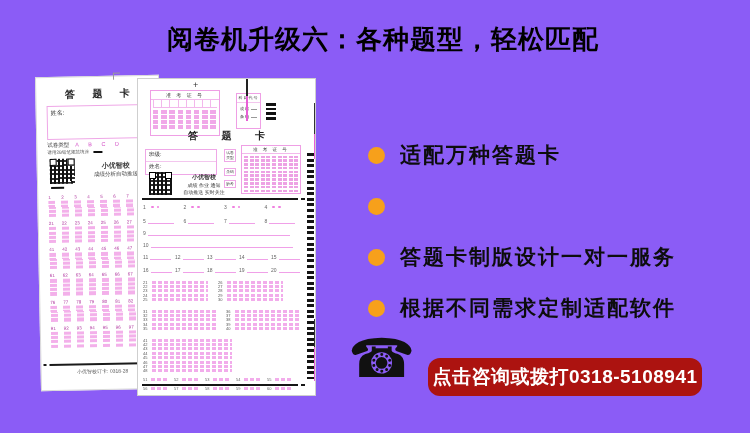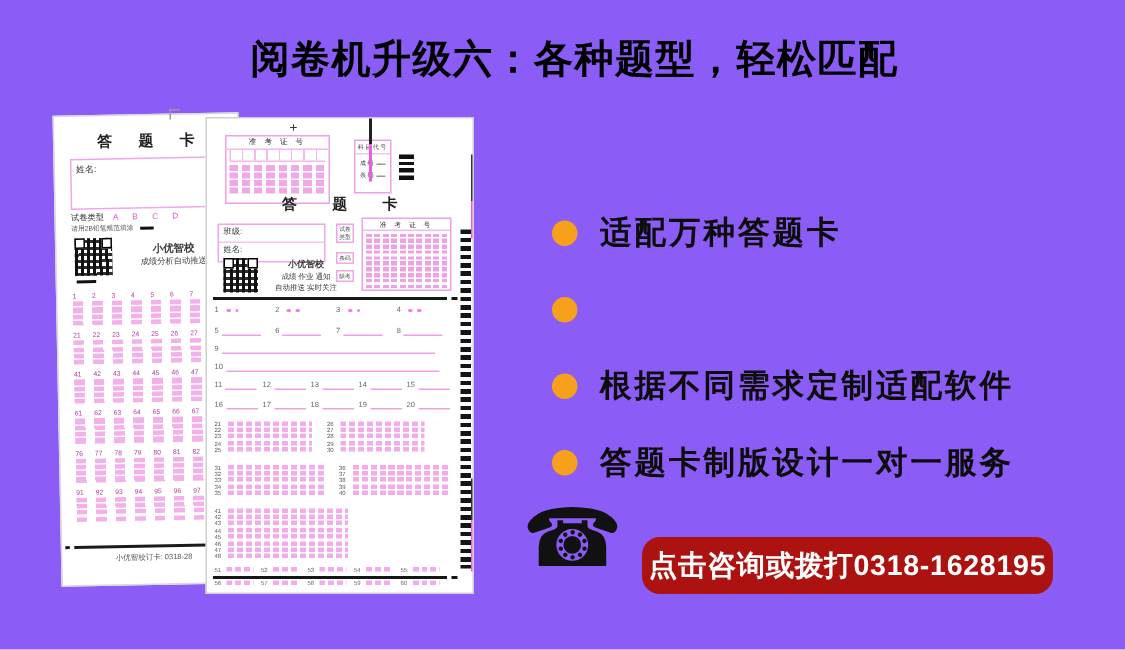--- a/index.html
+++ b/index.html
@@ -588,24 +588,24 @@
   <div class="bullets" id="bullets">
       <div class="bullet-row">
         <span class="dot" style="background: rgb(247, 160, 27);"></span>
         <span class="bullet-text">适配万种答题卡</span>
       </div>
       <div class="bullet-row">
         <span class="dot" style="background: rgb(247, 160, 27);"></span>
       </div>
       <div class="bullet-row">
         <span class="dot" style="background: rgb(247, 160, 27);"></span>
-        <span class="bullet-text">根据不同需求定制适配软件</span>
+        <span class="bullet-text">答题卡制版设计一对一服务</span>
       </div>
       <div class="bullet-row">
         <span class="dot" style="background: rgb(247, 160, 27);"></span>
-        <span class="bullet-text">答题卡制版设计一对一服务</span>
+        <span class="bullet-text">根据不同需求定制适配软件</span>
       </div>
     </div>
 
   <div class="phone">☎</div>
-  <div class="banner" style="background: rgb(172, 19, 16);">点击咨询或拨打0318-1628195</div>
+  <div class="banner" style="background: rgb(172, 19, 16);">点击咨询或拨打0318-5108941</div>
 
 </div>
 
 </body></html>

